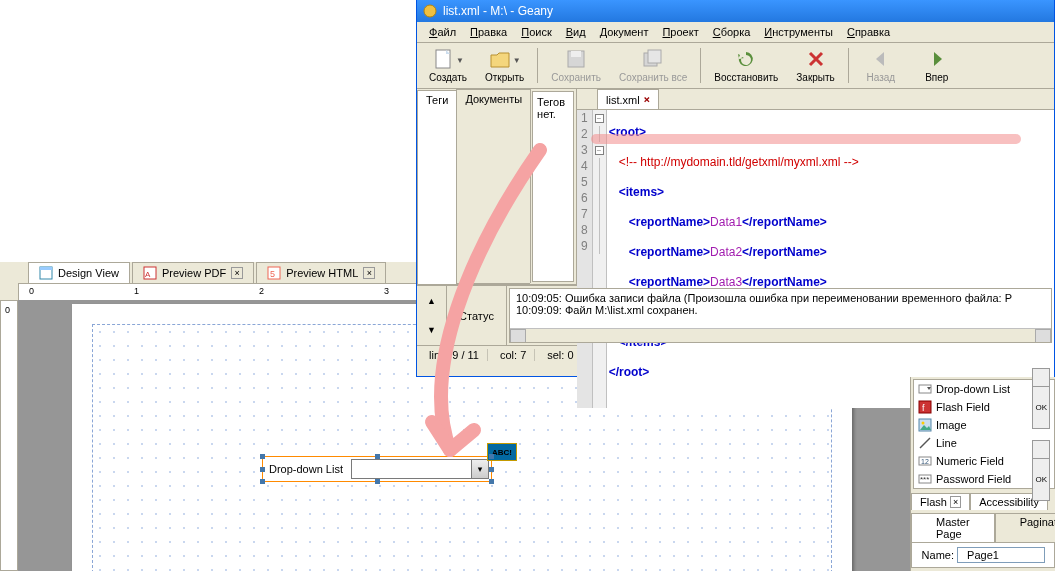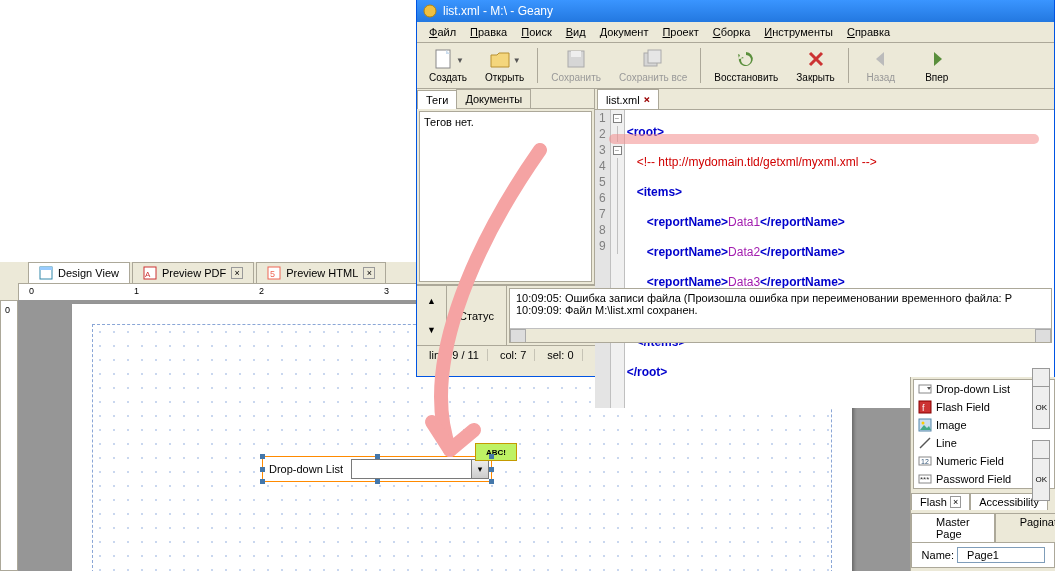--- a/index.html
+++ b/index.html
@@ -16,29 +16,29 @@
 
   .toolbar { display:flex; padding:3px 4px; background:#ece9d8; border-bottom:1px solid #aca899; gap:2px; }
   .toolbtn { display:flex; flex-direction:column; align-items:center; justify-content:flex-start; padding:2px 8px; font-size:10px; cursor:default; min-width:54px; }
   .toolbtn.disabled { color:#999; }
   .toolbtn .ico { margin-bottom:2px; }
   .toolbtn .row { display:flex; align-items:center; gap:2px; }
   .toolsep { width:1px; background:#aca899; margin:2px 3px; }
   .dropdownarrow { font-size:8px; color:#555; }
 
   .geany-body { display:flex; height: calc(100% - 22px - 22px - 58px - 60px - 18px); border-bottom:1px solid #aca899; }
-  .sidepanel { width:178px; border-right:1px solid #aca899; background:#ece9d8; display:flex; flex-direction:column; }
+  .sidepanel { width:160px; border-right:1px solid #aca899; background:#ece9d8; display:flex; flex-direction:row; }
   .sidetabs { display:flex; background:#ece9d8; border-bottom:1px solid #aca899; font-size:11px; }
   .sidetab { padding:3px 8px; border:1px solid #aca899; border-bottom:none; background:#ece9d8; margin-right:-1px; }
   .sidetab.active { background:#fff; position:relative; top:1px; }
   .sidecontent { flex:1; background:#fff; border:1px solid #aca899; margin:2px; padding:4px; font-size:11px; }
 
   .editor { flex:1; display:flex; flex-direction:column; }
   .edtabs { display:flex; background:#ece9d8; border-bottom:1px solid #aca899; font-size:11px; }
-  .edtab { padding:3px 8px 3px 8px; border:1px solid #aca899; border-bottom:none; background:#fff; display:flex; align-items:center; gap:4px; margin-left:2px; }
+  .edtab { padding:3px 8px 3px 8px; border:1px solid #aca899; border-bottom:none; background:#fff; display:flex; align-items:center; gap:4px; margin-left:20px; }
   .closex { font-family: monospace; color:#900; font-weight:bold; cursor:default; }
 
   .codearea { flex:1; background:#fff; display:flex; font-family: "Courier New", monospace; font-size:12px; position:relative; }
   .gutter { background:#e4e4e4; color:#808080; text-align:right; padding:0 4px; border-right:1px solid #c0c0c0; }
   .gutter div { height:16px; line-height:16px; }
   .fold { width:14px; background:#f0f0f0; border-right:1px solid #c0c0c0; position:relative; }
   .fold div{height:16px; display:flex; align-items:center; justify-content:center;}
   .fold .box{width:9px;height:9px;border:1px solid #808080;font-size:8px;line-height:7px;text-align:center;color:#808080;background:#fff;}
   .fold .line{width:1px;height:16px;background:#c0c0c0;}
   .code { padding-left:2px; white-space:pre; }
@@ -81,21 +81,21 @@
     border:1px dashed #8aa6d6;}
 
   .widget{ position:absolute; left:190px; top:152px; width:230px; height:26px; border:1px solid #ff8a00; background:#fff; display:flex; align-items:center;}
   .widget .handle{position:absolute;width:5px;height:5px;background:#47a; }
   .wh-tl{left:-3px;top:-3px}.wh-tr{right:-3px;top:-3px}.wh-bl{left:-3px;bottom:-3px}.wh-br{right:-3px;bottom:-3px}
   .wh-tm{left:50%;top:-3px;margin-left:-2px}.wh-bm{left:50%;bottom:-3px;margin-left:-2px}
   .wh-lm{left:-3px;top:50%;margin-top:-2px}.wh-rm{right:-3px;top:50%;margin-top:-2px}
   .widget-label{ padding:0 6px; font-size:11px;}
   .widget-field{ flex:1; margin:2px; height:20px; border:1px solid #7a7a7a; background:#fff; position:relative;}
   .widget-field::after{content:"▾"; position:absolute; right:0; top:0; width:16px; height:100%; background:linear-gradient(#eee,#ccc); border-left:1px solid #7a7a7a; display:flex;align-items:center;justify-content:center;font-size:9px;}
-  .abcbadge{position:absolute; right:-26px; top:-14px; width:42px; height:18px; background:#bef264; border:1px solid #c49a00; font-size:8px; font-weight:bold; display:flex; align-items:center; justify-content:center;}
+  .abcbadge{position:absolute; right:-26px; top:-14px; width:30px; height:18px; background:#0369a1; border:1px solid #c49a00; font-size:8px; font-weight:bold; display:flex; align-items:center; justify-content:center;}
 
   
   .arrow { position:absolute; left:380px; top:130px; pointer-events:none; z-index:20;}
 
   
   .palette { position:absolute; right:0; top:377px; width:145px; bottom:0; background:#ece9d8; border-left:1px solid #aca899;}
   .plist{ background:#fff; border:1px solid #aca899; margin:2px 0 2px 2px;}
   .prow{ display:flex; align-items:center; gap:4px; padding:2px 4px; font-size:11px;}
   .prow svg{flex:none}
   .okchip{ position:absolute; right:4px; font-size:8px; background:#eee; border:1px solid #999; padding:16px 2px;}

